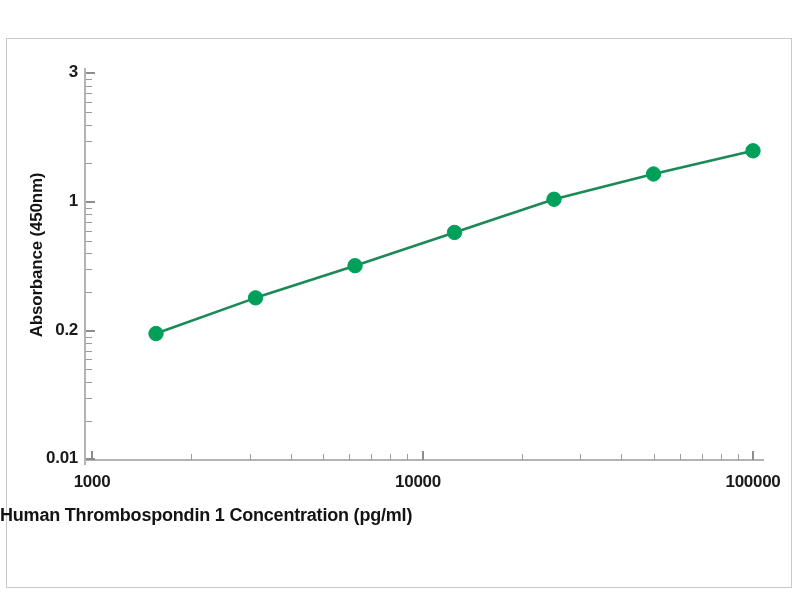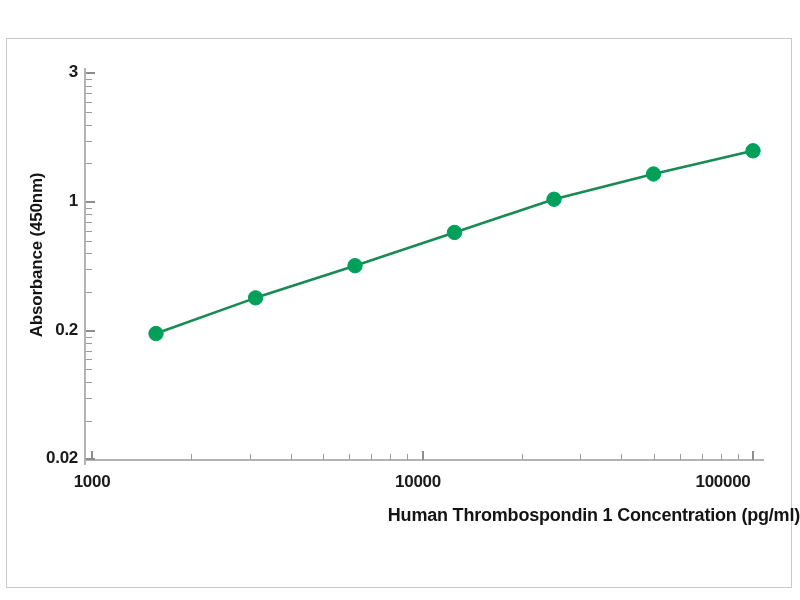--- a/index.html
+++ b/index.html
@@ -84,21 +84,21 @@
     white-space: nowrap;
     transform: translateX(-50%);
     letter-spacing: -0.3px;
   }
   
   #xtitle {
     position: absolute;
     top: 505px;
     left: 0;
     width: 800px;
-    text-align: right;
+    text-align: left;
     font-size: 18px;
     font-weight: bold;
     color: #141414;
     font-family: "Liberation Sans", sans-serif;
     letter-spacing: -0.2px;
   }
   #ytitle {
     position: absolute;
     left: -163px;
     top: 245px;
@@ -174,29 +174,29 @@
       <div class="tick-x minor" style="left: 621.481px;"></div>
       <div class="tick-x minor" style="left: 653.51px;"></div>
       <div class="tick-x minor" style="left: 679.679px;"></div>
       <div class="tick-x minor" style="left: 701.805px;"></div>
       <div class="tick-x minor" style="left: 720.971px;"></div>
       <div class="tick-x minor" style="left: 737.877px;"></div>
       <div class="tick-x major" style="left: 752px;"></div>
     </div>
 
   <div id="ytick-labels">
-      <div class="ylabel-tick" style="top: 448.4px; right: 722px;">0.02</div>
+      <div class="ylabel-tick" style="top: 448.4px; right: 722px;">0.01</div>
       <div class="ylabel-tick" style="top: 319.7px; right: 722px;">0.2</div>
       <div class="ylabel-tick" style="top: 191px; right: 722px;">1</div>
       <div class="ylabel-tick" style="top: 62.3px; right: 722px;">3</div>
     </div>
   <div id="xtick-labels">
       <div class="xlabel-tick" style="left: 92px;">1000</div>
       <div class="xlabel-tick" style="left: 418px;">10000</div>
-      <div class="xlabel-tick" style="left: 723px;">100000</div>
+      <div class="xlabel-tick" style="left: 753px;">100000</div>
     </div>
 
   <svg id="svg-layer" viewBox="0 0 800 600" xmlns="http://www.w3.org/2000/svg">
     <polyline id="data-line" fill="none" stroke="#1a8a54" stroke-width="2.6" stroke-linejoin="round" stroke-linecap="round" points="156.01,333.57 255.55,297.85 355.04,265.69 454.53,232.45 554.02,199.27 653.51,174.01 753.00,150.79"></polyline>
     <g id="data-markers">
         <circle cx="156.01" cy="333.57" r="7.2" fill="#00a05a" stroke="#00a05a" stroke-width="1"></circle>
         <circle cx="255.55" cy="297.85" r="7.2" fill="#00a05a" stroke="#00a05a" stroke-width="1"></circle>
         <circle cx="355.04" cy="265.69" r="7.2" fill="#00a05a" stroke="#00a05a" stroke-width="1"></circle>
         <circle cx="454.53" cy="232.45" r="7.2" fill="#00a05a" stroke="#00a05a" stroke-width="1"></circle>
         <circle cx="554.02" cy="199.27" r="7.2" fill="#00a05a" stroke="#00a05a" stroke-width="1"></circle>

